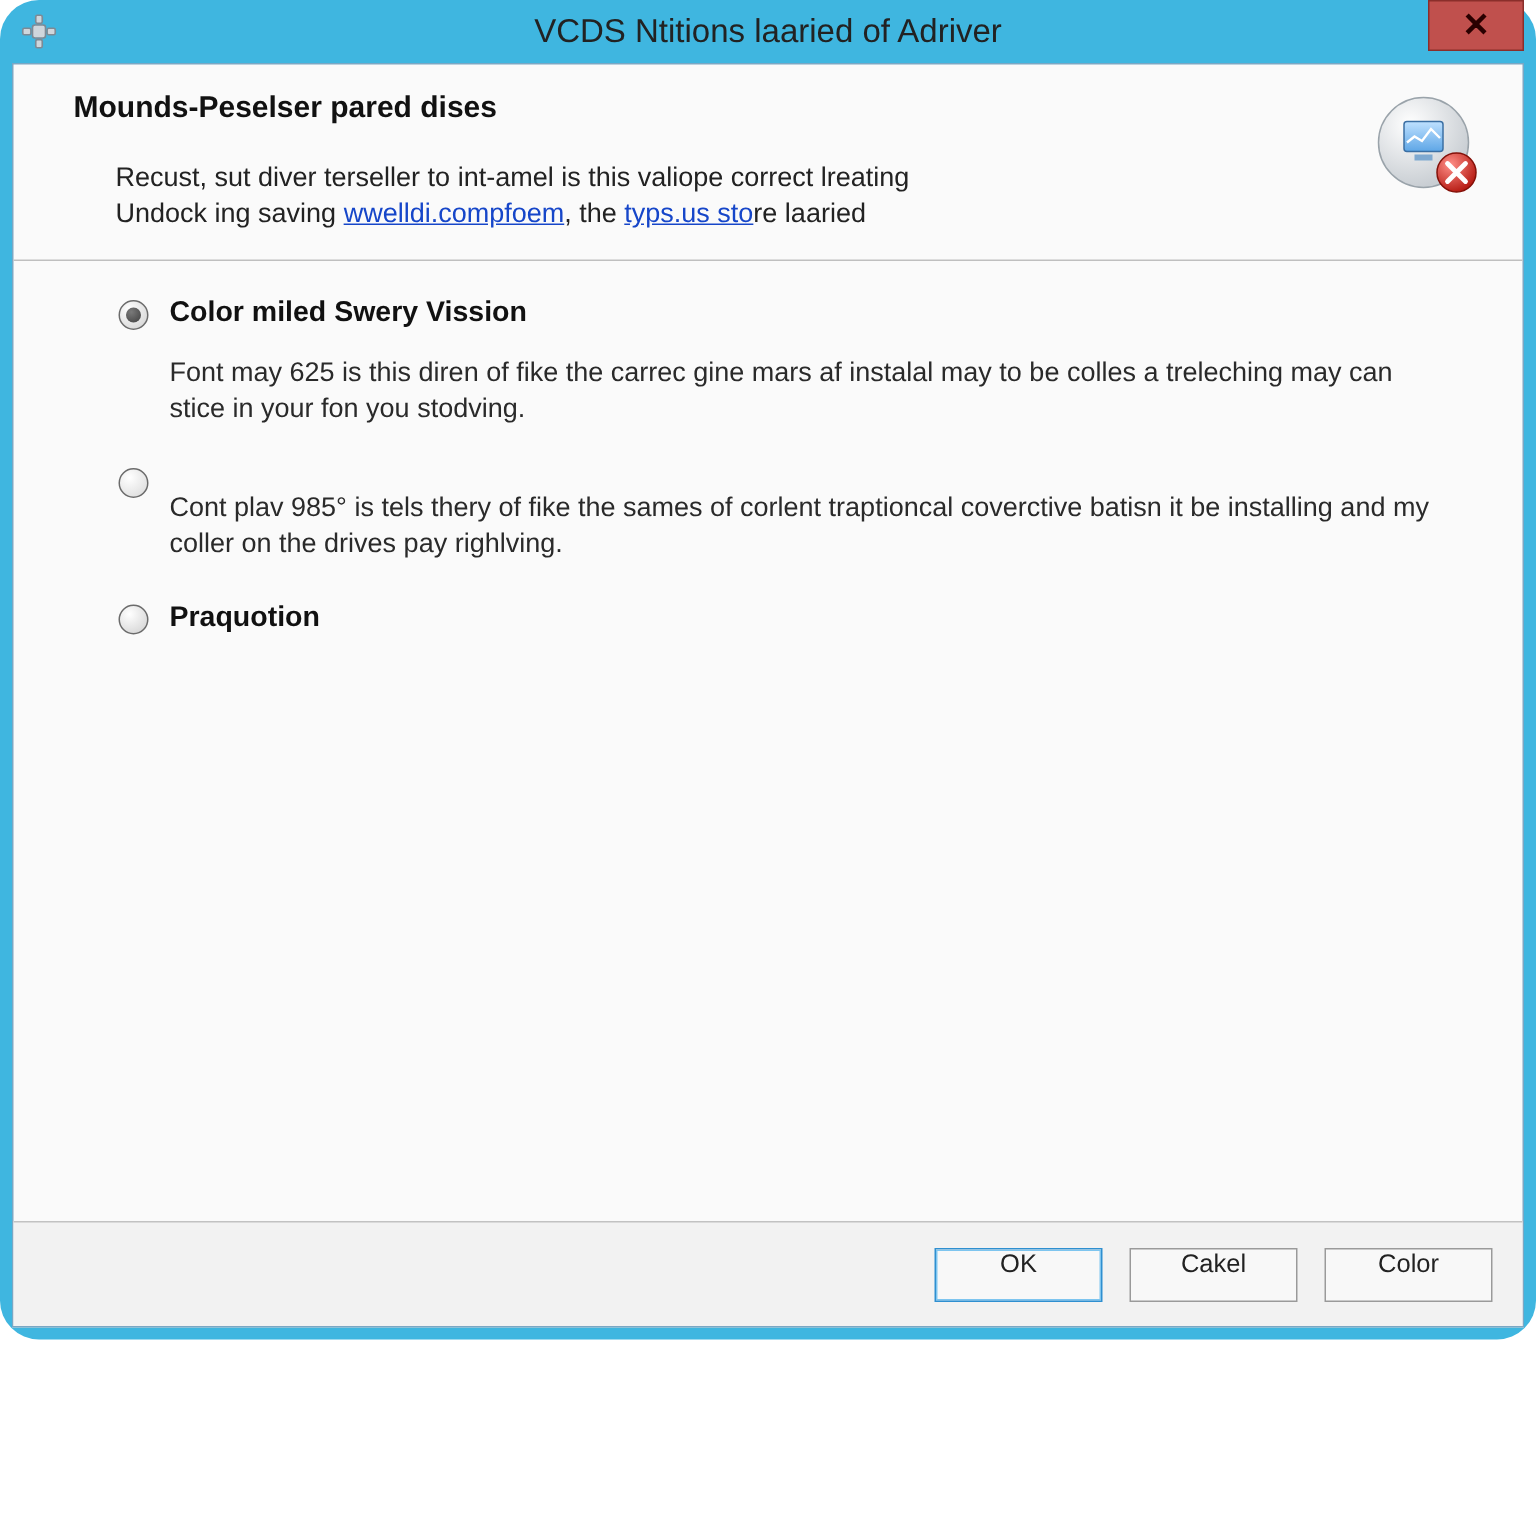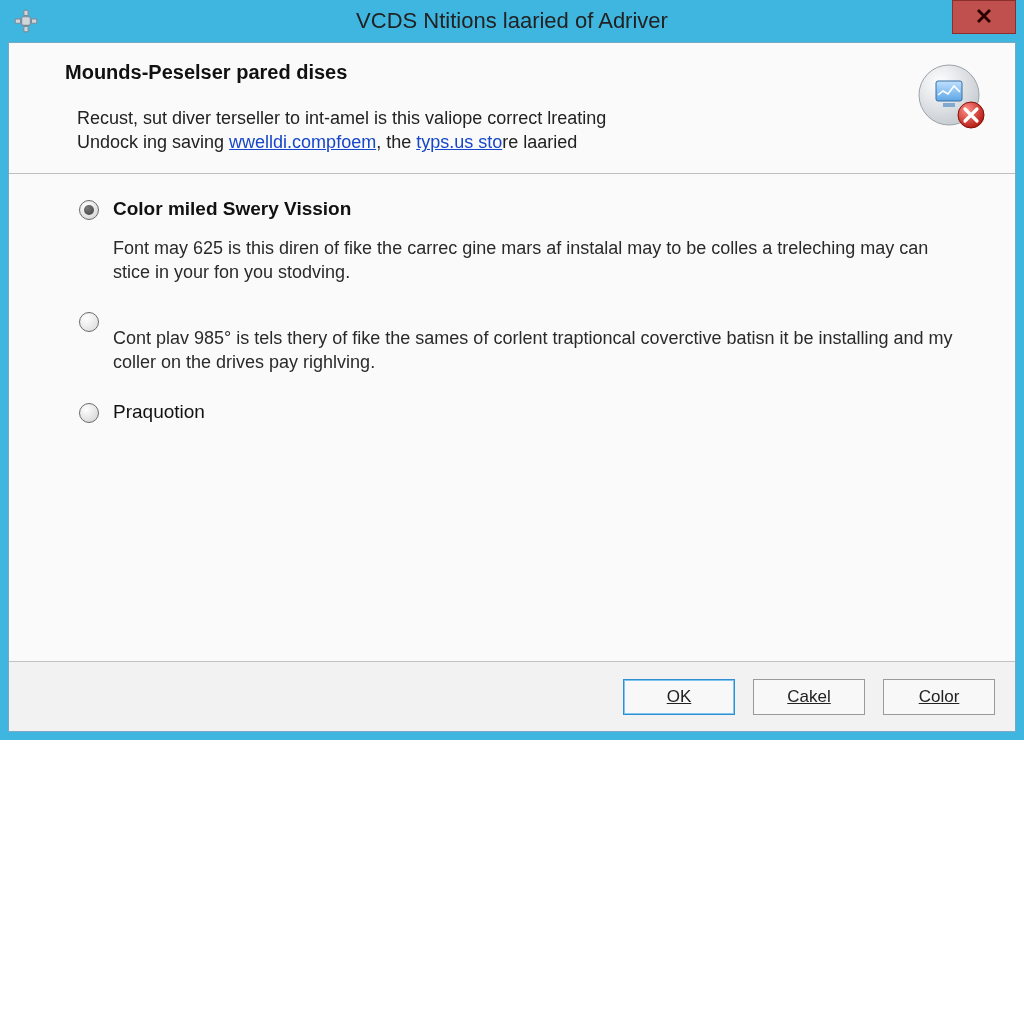--- a/index.html
+++ b/index.html
@@ -1,21 +1,21 @@
 <!DOCTYPE html>
 <html><head>
 <meta charset="utf-8">
 <style>
   * { box-sizing: border-box; margin: 0; padding: 0; }
   html, body { width: 1024px; height: 1024px; overflow: hidden; font-family: "Segoe UI", Tahoma, sans-serif; }
   .window {
-    width: 1024px; height: 740px;
+    width: 1024px; height: 893px;
     background: #3fb6e0;
     padding: 0 8px 8px 8px;
-    display: flex; flex-direction: column;
+    display: flex; flex-direction: column; border-radius: 26px;
   }
   .titlebar {
     height: 42px;
     display: flex; align-items: center;
     position: relative;
   }
   .titlebar .sysicon {
     width: 28px; height: 28px;
     margin-left: 4px;
     display:flex;align-items:center;justify-content:center;
@@ -43,21 +43,21 @@
     background:#fafafa;
     border:1px solid #7aa7c4;
     display:flex; flex-direction:column;
   }
   .header {
     padding: 18px 28px 18px 40px;
     display:flex; align-items:flex-start;
     border-bottom:1px solid #bfbfbf;
   }
   .header-text { flex:1; }
-  .header-title { font-size:20px; font-weight:bold; color:#111;margin-left:16px; }
+  .header-title { font-size:20px; font-weight:bold; color:#111; }
   .header-desc { margin-top:22px; margin-left:28px; font-size:18px; color:#222; line-height:1.35; }
   .header-desc a { color:#1646c9; text-decoration:underline; }
   .shield {
     width:72px; height:72px; flex:0 0 auto; margin-left:12px; position:relative;
   }
   .body {
     flex:1;
     padding: 24px 48px 24px 70px;
     color:#222;
   }
@@ -85,23 +85,22 @@
     background:#f2f2f2;
     display:flex; align-items:center; justify-content:flex-end;
     padding:0 20px; gap:18px;
   }
   .btn {
     min-width:112px; height:36px;
     padding:0 18px;
     background:#f8f8f8;
     border:1px solid #9a9a9a;
     font-size:17px; color:#222;
-    display:flex; align-items:center; justify-content:center;
+    display:flex; justify-content:center;
     cursor:pointer;
-    text-decoration:underline;
   }
   .btn.default {
     border:1px solid #2f8fd0;
     box-shadow: inset 0 0 0 1px #7ec5ef;
   }
   .underline-first::first-letter { text-decoration: underline; }
 </style>
 </head>
 <body>
 
@@ -174,21 +173,21 @@
       <div class="option">
         <div class="radio dim"></div>
         <div class="option-body">
           <div class="option-desc">Cont plav 985° is tels thery of fike the sames of corlent traptioncal coverctive batisn it be installing and my coller on the drives pay righlving.</div>
         </div>
       </div>
 
       <div class="option">
         <div class="radio"></div>
         <div class="option-body">
-          <div class="option-title" style="font-weight:normal">Praquotion</div>
+          <div class="option-title" style="font-weight:bold">Praquotion</div>
         </div>
       </div>
 
     </div>
 
     <div class="footer">
       <div class="btn default underline-first">
         <span>OK</span>
       </div>
       <div class="btn underline-first">

